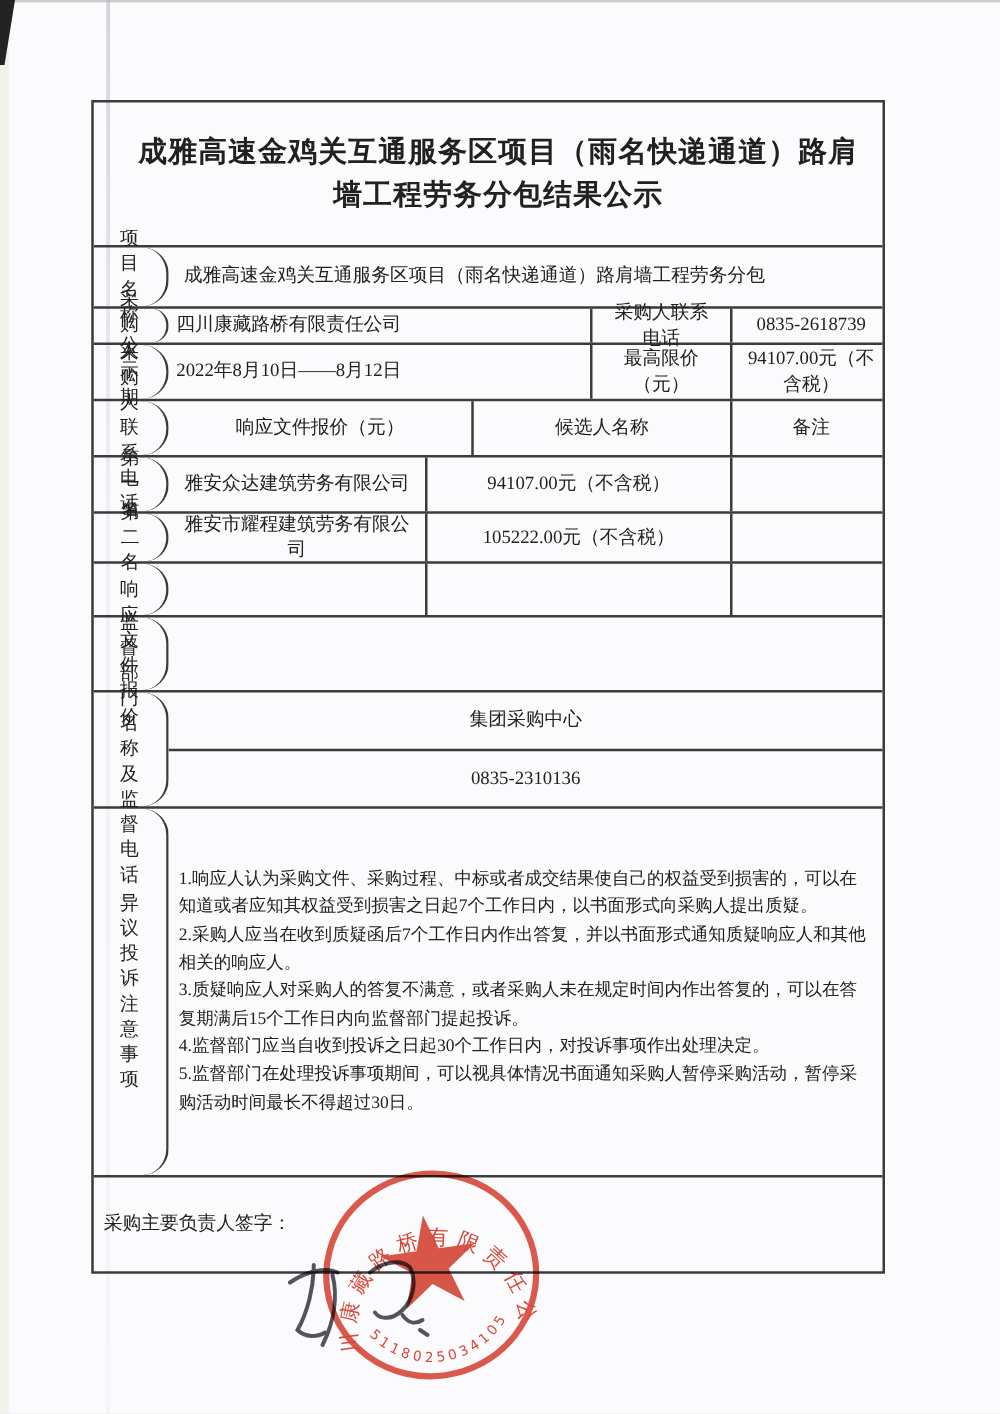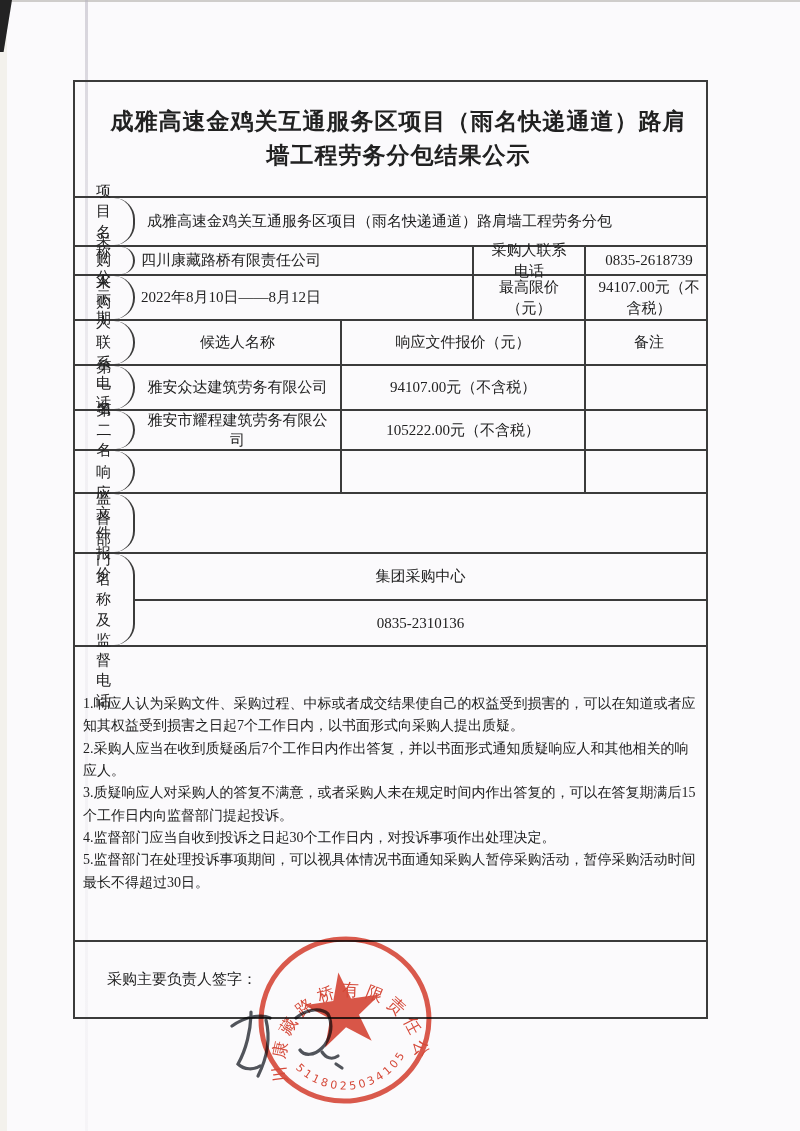--- a/index.html
+++ b/index.html
@@ -52,21 +52,21 @@
   .h-supervision{height:93px;}
   .h-objection{height:295px;}
   .h-signature{height:75px;}
   .stack{display:flex;flex-direction:column;flex:1;}
   .stack .subrow{display:flex;align-items:center;justify-content:center;text-align:right;padding:2px 6px;}
   .stack .subrow.first{height:47px;border-bottom:2px solid #3b3b3b;}
   .stack .subrow.second{flex:1;}
   .objection-cell{flex:1;display:flex;flex-direction:column;justify-content:center;
     padding:8px 8px;font-size:14px;line-height:1.6;border-right:none;}
   .objection-cell div{margin:0;}
-  .sig-cell{width:100%;padding-left:8px;margin-left:24px;}
+  .sig-cell{width:100%;padding-left:8px;}
   
   .seal{position:absolute;left:235px;top:915px;width:220px;height:210px;
     mix-blend-mode:multiply;opacity:.92;}
   .signature{position:absolute;left:218px;top:992px;width:145px;height:95px;
     mix-blend-mode:multiply;}
 </style>
 </head>
 <body>
 
 <div class="page">
@@ -97,22 +97,22 @@
 
     <div class="trow h-publicity">
       <div class="cell label-col">公示期</div>
       <div class="cell main-col">2022年8月10日——8月12日</div>
       <div class="cell sub-col center">最高限价（元）</div>
       <div class="cell fill center">94107.00元（不含税）</div>
     </div>
 
     <div class="trow h-candheader">
       <div class="cell label-col">采购人联系电话</div>
+      <div class="cell bid-col center">响应文件报价（元）</div>
       <div class="cell name-col center">候选人名称</div>
-      <div class="cell bid-col center">响应文件报价（元）</div>
       <div class="cell fill center">备注</div>
     </div>
 
     <div class="trow h-cand1">
       <div class="cell label-col center">第一名</div>
       <div class="cell name-col center">雅安众达建筑劳务有限公司</div>
       <div class="cell bid-col center">94107.00元（不含税）</div>
       <div class="cell fill center"></div>
     </div>
 
@@ -137,20 +137,21 @@
 
     <div class="trow h-supervision">
       <div class="cell label-col">监督部门名称及监督电话</div>
       <div class="stack">
         <div class="subrow first">集团采购中心</div>
         <div class="subrow second">0835-2310136</div>
       </div>
     </div>
 
     <div class="trow h-objection">
+      <div class="cell label-col">异议投诉注意事项</div>
       <div class="objection-cell">
         <div>1.响应人认为采购文件、采购过程、中标或者成交结果使自己的权益受到损害的，可以在知道或者应知其权益受到损害之日起7个工作日内，以书面形式向采购人提出质疑。</div>
         <div>2.采购人应当在收到质疑函后7个工作日内作出答复，并以书面形式通知质疑响应人和其他相关的响应人。</div>
         <div>3.质疑响应人对采购人的答复不满意，或者采购人未在规定时间内作出答复的，可以在答复期满后15个工作日内向监督部门提起投诉。</div>
         <div>4.监督部门应当自收到投诉之日起30个工作日内，对投诉事项作出处理决定。</div>
         <div>5.监督部门在处理投诉事项期间，可以视具体情况书面通知采购人暂停采购活动，暂停采购活动时间最长不得超过30日。</div>
       </div>
     </div>
 
     <div class="trow h-signature">

